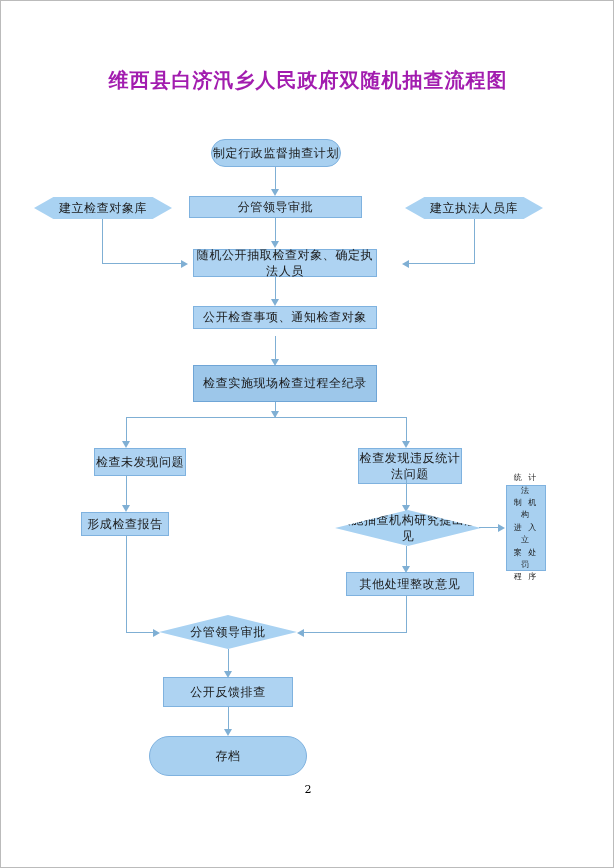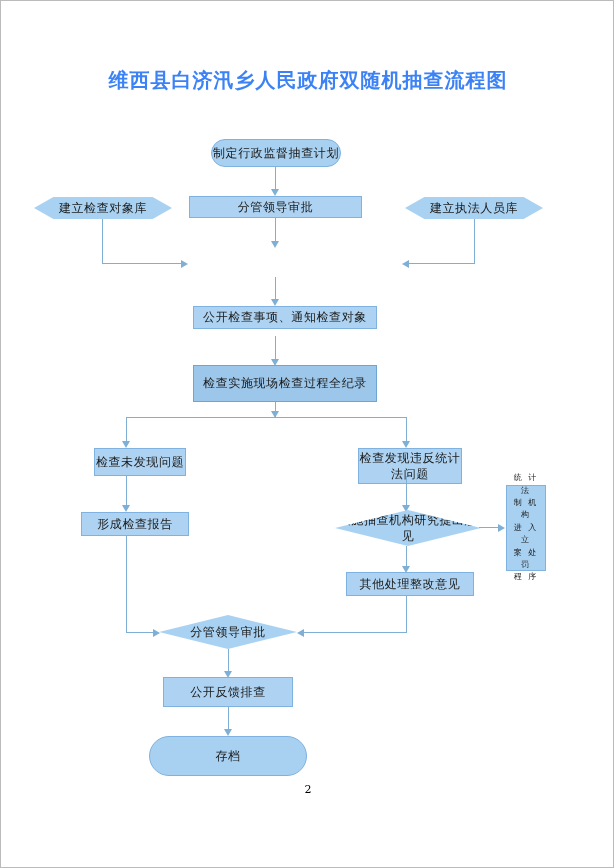--- a/index.html
+++ b/index.html
@@ -24,21 +24,21 @@
   .chart-title {
     position: absolute;
     left: 0;
     top: 66px;
     width: 614px;
     text-align: center;
     font-family: "DejaVu Serif", "Liberation Serif", serif;
     font-weight: bold;
     font-size: 20px;
     letter-spacing: 1px;
-    color: #3b82f6;
+    color: #a21caf;
   }
   .page-number {
     position: absolute;
     left: 0;
     top: 782px;
     width: 614px;
     text-align: center;
     font-family: "DejaVu Serif", "Liberation Serif", serif;
     font-size: 11px;
     color: #000000;
@@ -139,20 +139,21 @@
 
   <div class="node hex" style="left:404px; top:196px; width:138px; height:22px;">建立执法人员库</div>
 
   <div class="ln v" style="left:473px; top:218px; height:45px;"></div>
   <div class="ln h" style="left:408px; top:262px; width:66px;"></div>
   <div class="arrow left" style="left:401px; top:258.5px;"></div>
 
   <div class="ln v" style="left:274px; top:217px; height:26px;"></div>
   <div class="arrow down" style="left:270px; top:240px;"></div>
 
+  <div class="node rect" style="left:192px; top:248px; width:184px; height:28px;">随机公开抽取检查对象、确定执法人员</div>
 
   <div class="ln v" style="left:274px; top:276px; height:25px;"></div>
   <div class="arrow down" style="left:270px; top:298px;"></div>
 
   <div class="node rect" style="left:192px; top:305px; width:184px; height:23px;">公开检查事项、通知检查对象</div>
 
   <div class="ln v" style="left:274px; top:335px; height:27px;"></div>
   <div class="arrow down" style="left:270px; top:358px;"></div>
 
   <div class="node rect darker" style="left:192px; top:364px; width:184px; height:37px;">检查实施现场检查过程全纪录</div>
@@ -163,21 +164,21 @@
   <div class="ln v" style="left:125px; top:416px; height:27px;"></div>
   <div class="arrow down" style="left:121px; top:440px;"></div>
   <div class="ln v" style="left:405px; top:416px; height:27px;"></div>
   <div class="arrow down" style="left:401px; top:440px;"></div>
 
   <div class="node rect" style="left:93px; top:447px; width:92px; height:28px;">检查未发现问题</div>
 
   <div class="ln v" style="left:125px; top:475px; height:33px;"></div>
   <div class="arrow down" style="left:121px; top:504px;"></div>
 
-  <div class="node rect" style="left:80px; top:511px; width:108px; height:24px;">形成检查报告</div>
+  <div class="node rect" style="left:80px; top:511px; width:88px; height:24px;">形成检查报告</div>
 
   <div class="ln v" style="left:125px; top:535px; height:97px;"></div>
   <div class="ln h" style="left:125px; top:631px; width:29px;"></div>
   <div class="arrow right" style="left:152px; top:627.5px;"></div>
 
   <div class="node rect" style="left:357px; top:447px; width:104px; height:36px;">检查发现违反统计法问题</div>
 
   <div class="ln v" style="left:405px; top:475px; height:33px;"></div>
   <div class="arrow down" style="left:401px; top:504px;"></div>
 

